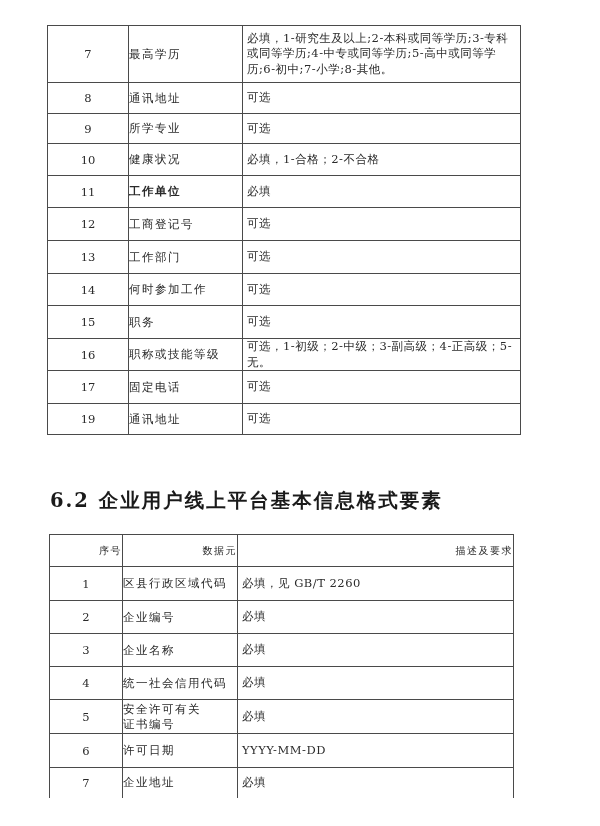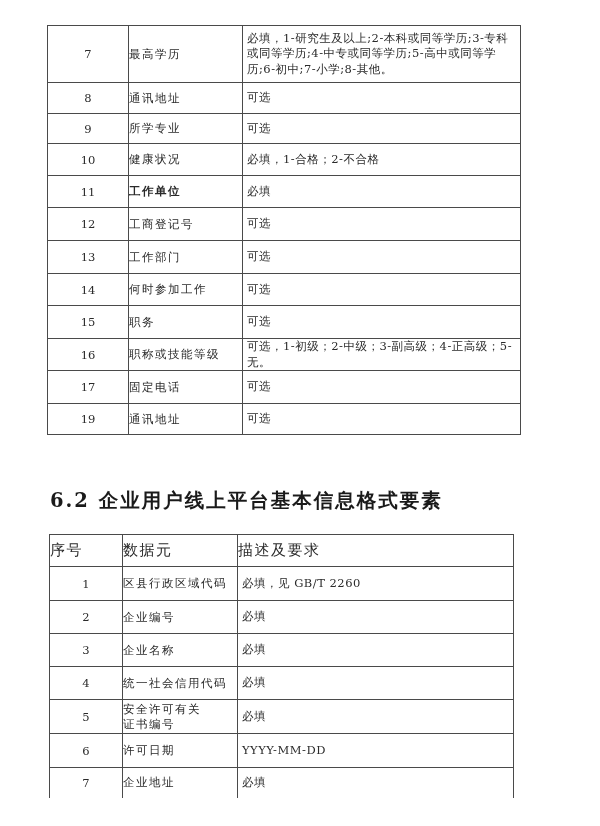--- a/index.html
+++ b/index.html
@@ -9,21 +9,21 @@
   }
   table { border-collapse:collapse; position:absolute; table-layout:fixed; }
   td, th { border:1.2px solid #4a4a4a; font-weight:normal; font-size:11.5px; padding:0; vertical-align:middle; }
   .c-num { text-align:center; }
   .c-name { text-align:left; letter-spacing:1.5px; }
   .c-desc { text-align:left; padding-left:4px; padding-right:6px; line-height:15.5px; letter-spacing:0.5px; }
   #t1 { left:47px; top:25px; width:473px; }
   #t1 col.a { width:81px; } #t1 col.b { width:114px; } #t1 col.c { width:278px; }
   #t2 { left:49px; top:534px; width:464px; }
   #t2 col.a { width:73px; } #t2 col.b { width:115px; } #t2 col.c { width:276px; }
-  #t2 th { text-align:left; letter-spacing:1.5px; font-size:15px; }
+  #t2 th { text-align:right; letter-spacing:1.5px; font-size:10px; }
   #t2 tr.open td { border-bottom:none; }
   .heading {
     position:absolute; left:50px; top:487px; font-size:19.5px; font-weight:bold;
     font-family:"DejaVu Serif", "Liberation Serif", serif; letter-spacing:2px; color:#1a1a1a; margin:0;
   }
 </style>
 </head>
 <body>
 
 <table id="t1">

